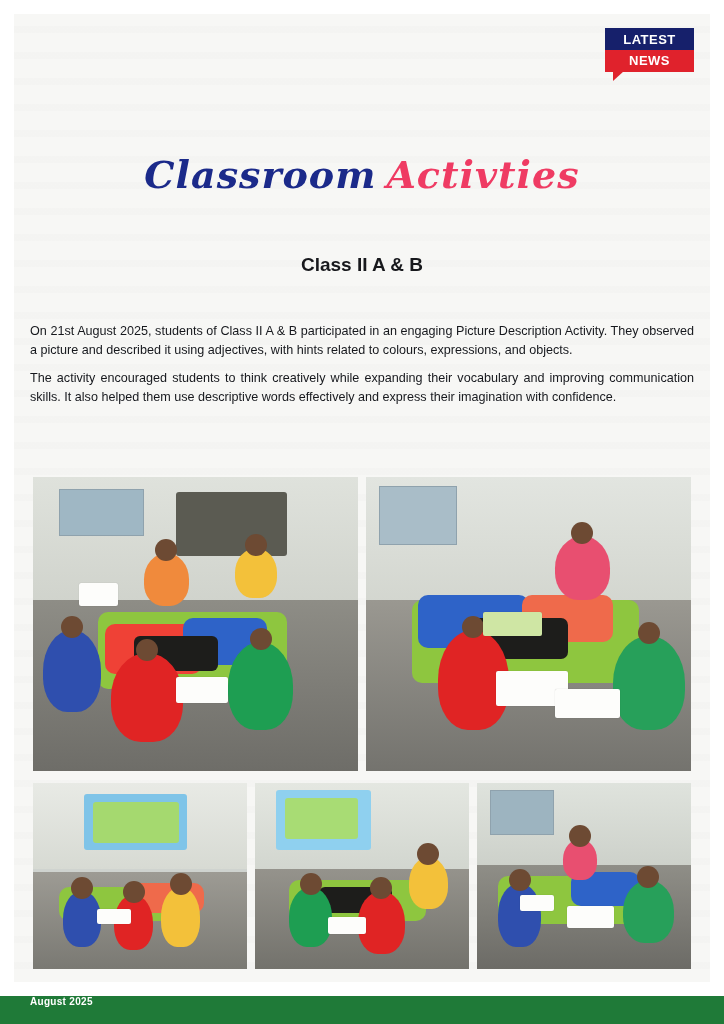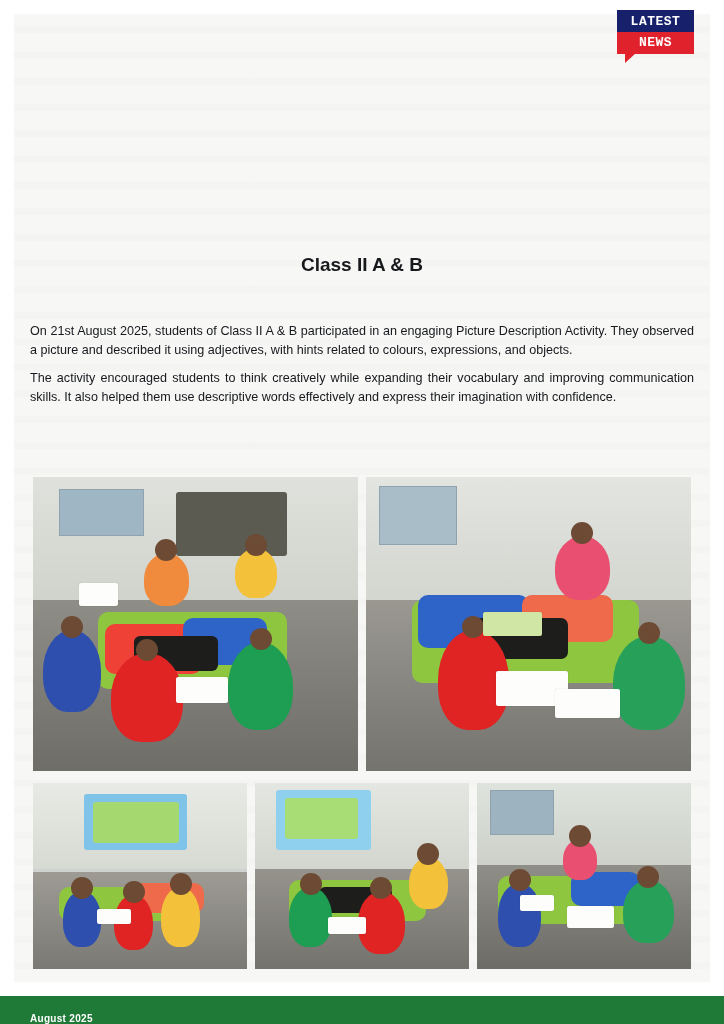--- a/index.html
+++ b/index.html
@@ -87,23 +87,22 @@
     top: 0;
     width: 0; height: 0;
     border-top: 8px solid transparent;
     border-bottom: 8px solid transparent;
     border-left: 8px solid currentColor;
   }
 
   .latest-news {
     position: absolute;
     right: 30px;
-    top: 10px;
-    width: 77px;
-    font-family: Liberation Mono, monospace;
+    top: 28px;
+    width: 89px;
   }
   .ln-box {
     background: #16206b;
     color: #ffffff;
     text-align: center;
     font-size: 13px;
     font-weight: bold;
     letter-spacing: 0.5px;
     padding: 4px 0 3px;
   }
@@ -250,21 +249,21 @@
     border-radius: 3px;
   }
 
   
   .footer {
     position: absolute;
     left: 0; right: 0; bottom: 0;
     height: 28px;
     background: #1f7a38;
     display: flex;
-    align-items: flex-end;
+    align-items: flex-start;
   }
   .footer .date {
     color: #ffffff;
     font-size: 10px;
     font-weight: bold;
     margin-left: 30px;
     letter-spacing: 0.3px;
   }
   .footer-strip-white {
     position: absolute;
@@ -282,20 +281,23 @@
   <div class="top-bar"></div>
   <div class="side-bar-left"></div>
   <div class="side-bar-right"></div>
 
 
   <div class="latest-news">
     <div class="ln-box" style="background: rgb(22, 32, 107);">LATEST</div>
     <div class="ln-box2" style="background: rgb(224, 34, 44);">NEWS</div>
   </div>
 
+  <div class="script-title">
+    <span class="w1" style="color: rgb(27, 42, 138);">Classroom</span><span class="w2" style="color: rgb(239, 59, 99);">Activties</span>
+  </div>
 
   <div class="subtitle">
     <div class="line1">Class II A &amp; B</div>
   </div>
 
   <div class="body-copy">
     <p class="p1" id="para1"><span>On </span><b>21st August 2025,</b><span> students of </span><b>Class II A &amp; B</b><span> participated in an engaging </span><b>Picture Description Activity.</b><span> They observed a picture and described it using </span><b>adjectives,</b><span> with hints related to </span><b>colours, expressions, and objects.</b></p>
     <p class="p2">The activity encouraged students to think creatively while expanding their vocabulary and improving communication skills. It also helped them use descriptive words effectively and express their imagination with confidence.</p>
   </div>
 

